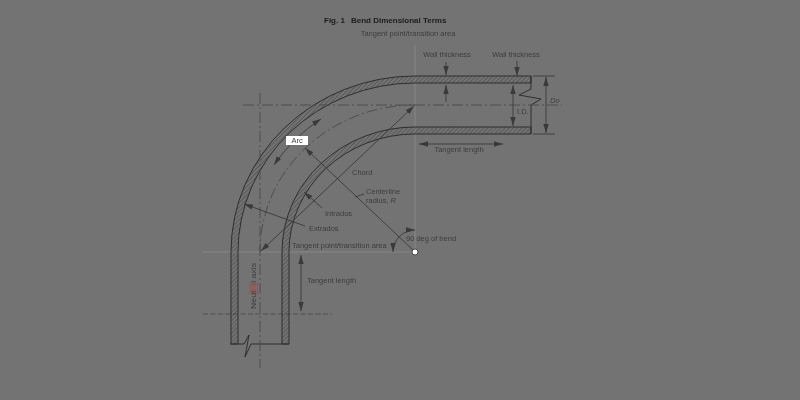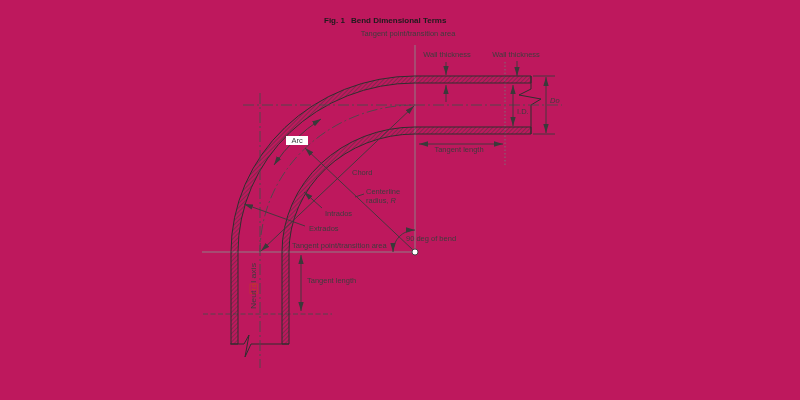--- a/index.html
+++ b/index.html
@@ -1,16 +1,16 @@
 <!DOCTYPE html>
 <html><head>
 <meta charset="utf-8">
 <style>
   html,body{margin:0;padding:0;background:#ffffff;}
-  .stage{position:relative;width:800px;height:400px;background:#be185d;overflow:hidden;}
+  .stage{position:relative;width:800px;height:400px;background:#737373;overflow:hidden;}
   svg{display:block;}
   text{font-family:"Liberation Sans","DejaVu Sans",sans-serif;font-size:7.5px;fill:#3d3d3d;}
   .title{font-weight:bold;font-size:8px;fill:#1c1c1c;}
   .ital{font-style:italic;}
   .mid{text-anchor:middle;}
   .thin{stroke:#3a3a3a;stroke-width:0.9;fill:none;}
   .witness{stroke:#8a8a8a;stroke-width:0.9;fill:none;}
   .wall{fill:url(#hatch);stroke:#2f2f2f;stroke-width:1;}
   .brk{fill:none;stroke:#2f2f2f;stroke-width:1;}
   .cl{stroke:#4a4a4a;stroke-width:0.9;fill:none;stroke-dasharray:11 3 2 3;}

